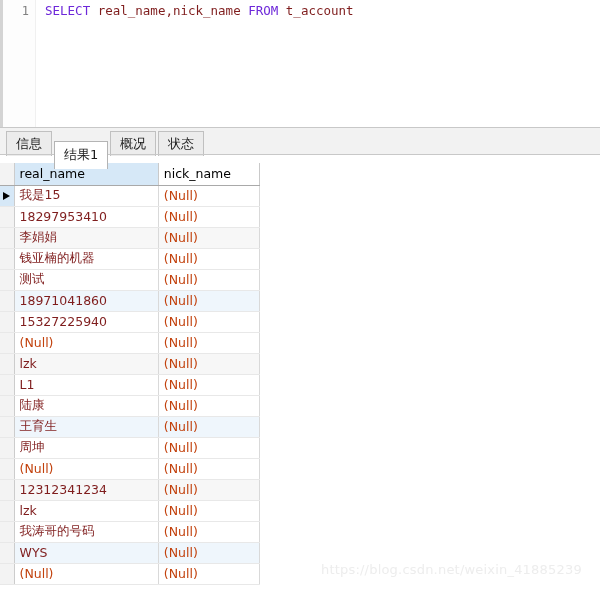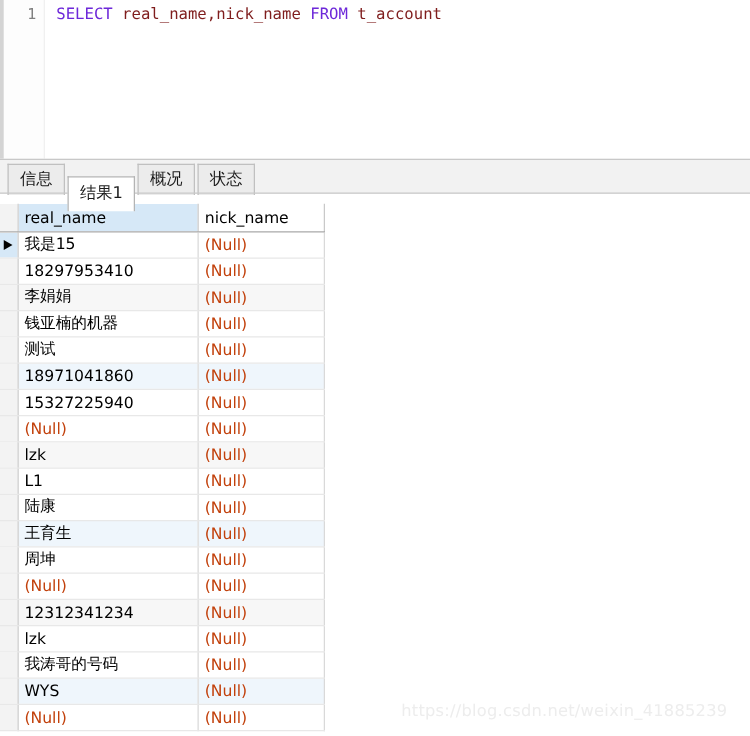--- a/index.html
+++ b/index.html
@@ -124,21 +124,21 @@
   .grid-table col.c-gutter { width: 14px; }
   .grid-table col.c-real   { width: 144px; }
   .grid-table col.c-nick   { width: 101px; }
 
   .grid-table th, .grid-table td {
     height: 21px;
     padding: 0 0 0 5px;
     margin: 0;
     font-size: 12.5px;
     font-family: "DejaVu Sans", "Liberation Sans", sans-serif;
-    color: #000000;
+    color: #7f1d1d;
     text-align: left;
     vertical-align: middle;
     white-space: nowrap;
     overflow: hidden;
     border-right: 1px solid #d9d9d9;
     border-bottom: 1px solid #e8e8e8;
     font-weight: normal;
     box-sizing: border-box;
   }
   .grid-table thead th {

